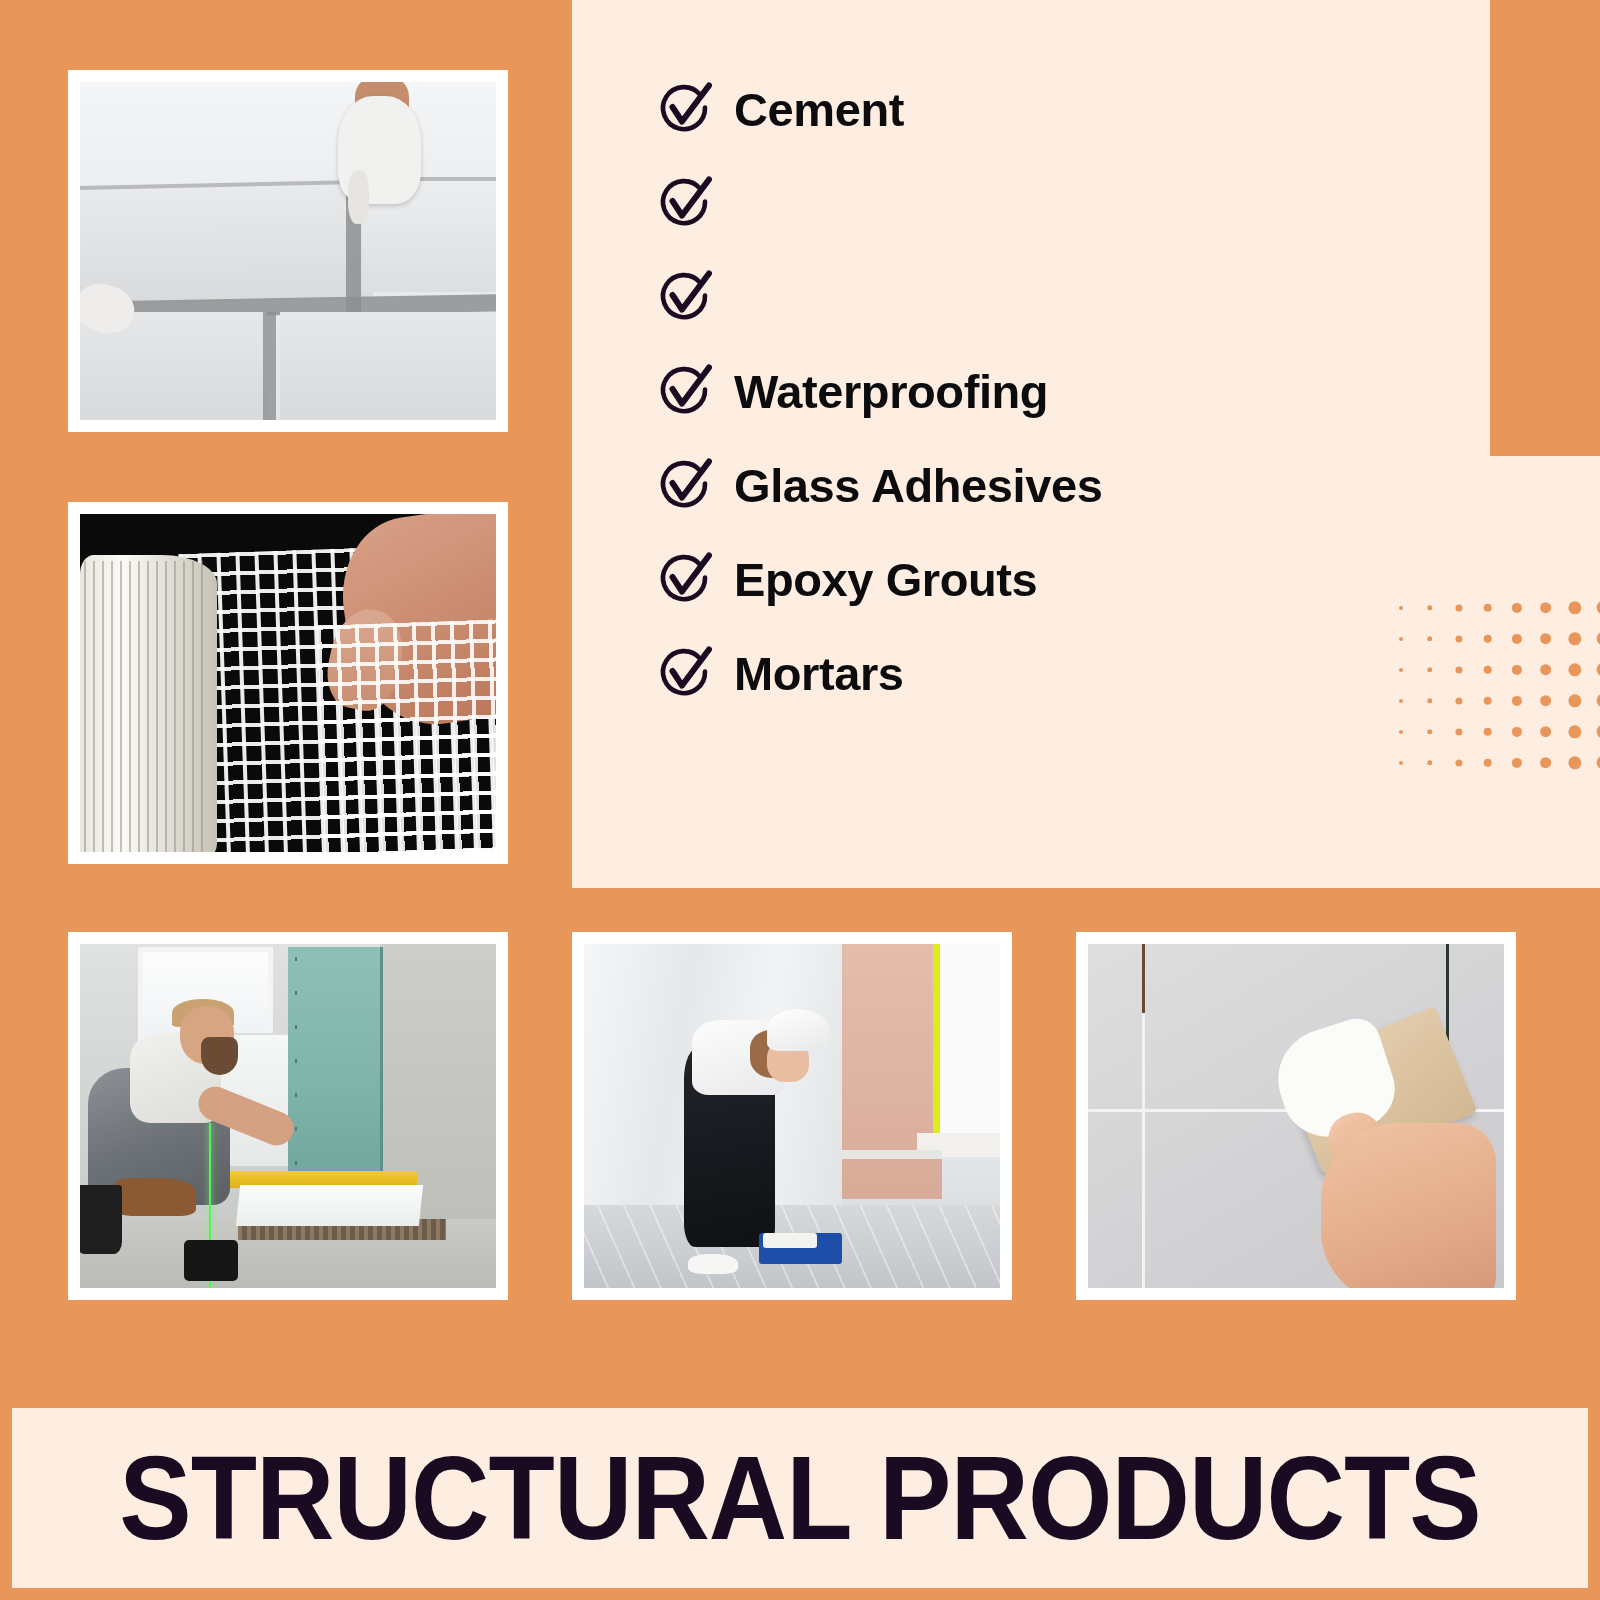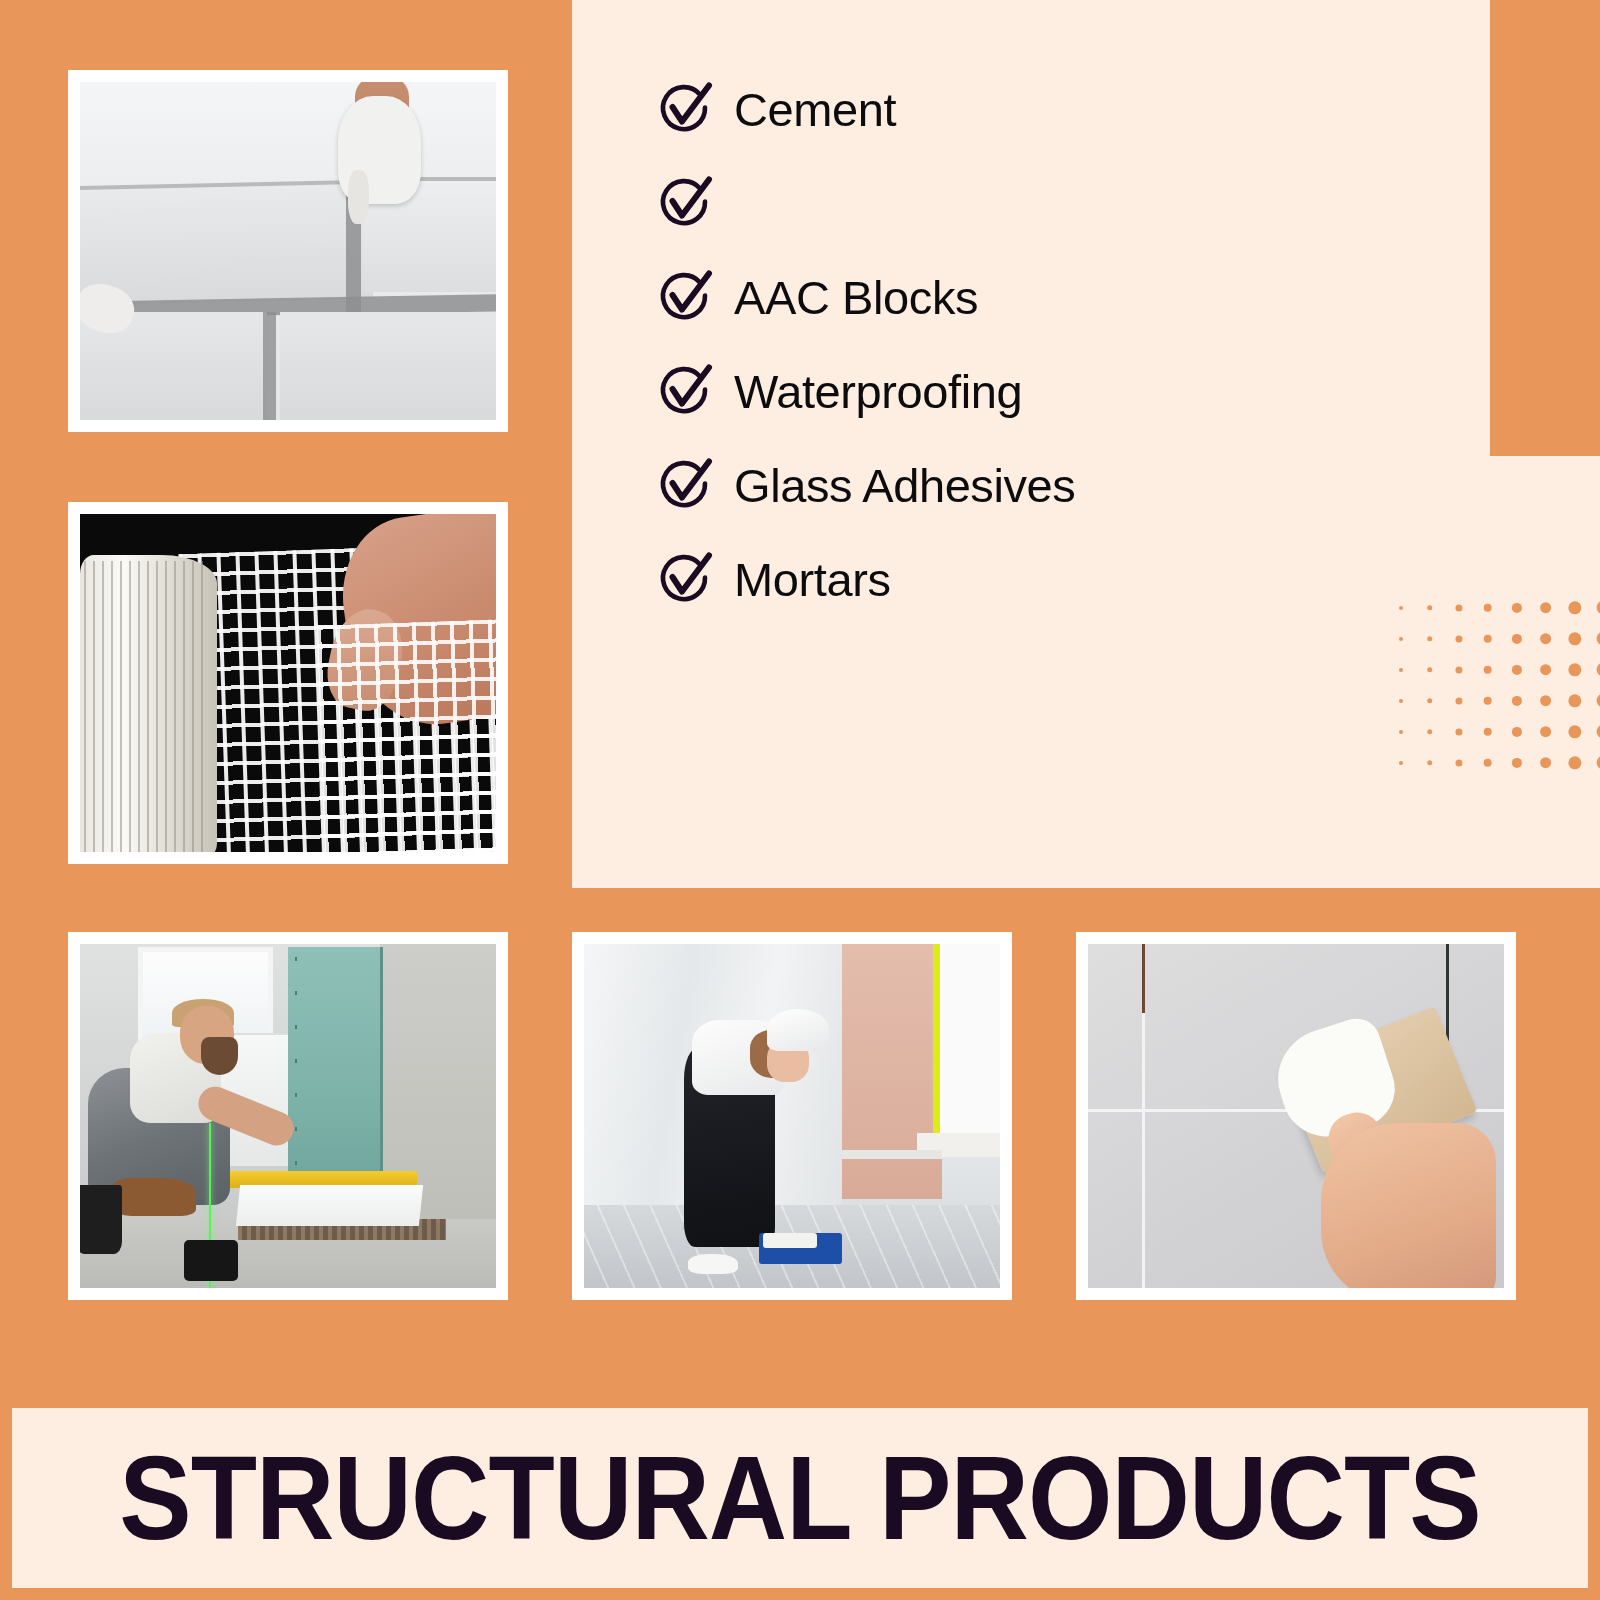--- a/index.html
+++ b/index.html
@@ -199,21 +199,21 @@
     position:absolute;left:656px;top:62px;width:800px;z-index:7;
   }
   .check-row{
     display:flex;align-items:center;height:94px;
   }
   .check-ico{
     width:56px;height:56px;flex:0 0 56px;margin-right:22px;position:relative;
   }
   .check-ico svg{display:block;width:56px;height:56px;overflow:visible;}
   .check-label{
-    font-size:47px;font-weight:normal;color:#0c0c0e;letter-spacing:-.4px;
+    font-size:47px;font-weight:bold;color:#0c0c0e;letter-spacing:-.4px;
     white-space:nowrap;line-height:1;
   }
 
   
   .banner{
     position:absolute;left:12px;top:1408px;width:1576px;height:180px;
     background:#fdeee1;z-index:8;display:flex;align-items:center;justify-content:center;
   }
   .banner-title{
     font-size:118px;font-weight:bold;color:#1a0a22;
@@ -481,39 +481,47 @@
     </svg>
         </span>
       </div>
       <div class="check-row">
         <span class="check-ico">
           <svg viewBox="0 0 56 56" aria-hidden="true">
       <path d="M44 13.5 A21 21 0 1 0 49 26.5" fill="none" stroke="#1a0a22" stroke-width="4.6" stroke-linecap="round"></path>
       <path d="M16.5 26 L26 40.5 L53 4.5" fill="none" stroke="#1a0a22" stroke-width="6" stroke-linecap="round" stroke-linejoin="round"></path>
     </svg>
         </span>
-        <span class="check-label">AAC Blocks</span>
       </div>
       <div class="check-row">
         <span class="check-ico">
           <svg viewBox="0 0 56 56" aria-hidden="true">
       <path d="M44 13.5 A21 21 0 1 0 49 26.5" fill="none" stroke="#1a0a22" stroke-width="4.6" stroke-linecap="round"></path>
       <path d="M16.5 26 L26 40.5 L53 4.5" fill="none" stroke="#1a0a22" stroke-width="6" stroke-linecap="round" stroke-linejoin="round"></path>
     </svg>
         </span>
         <span class="check-label">Waterproofing</span>
       </div>
       <div class="check-row">
         <span class="check-ico">
           <svg viewBox="0 0 56 56" aria-hidden="true">
       <path d="M44 13.5 A21 21 0 1 0 49 26.5" fill="none" stroke="#1a0a22" stroke-width="4.6" stroke-linecap="round"></path>
       <path d="M16.5 26 L26 40.5 L53 4.5" fill="none" stroke="#1a0a22" stroke-width="6" stroke-linecap="round" stroke-linejoin="round"></path>
     </svg>
         </span>
         <span class="check-label">Glass Adhesives</span>
+      </div>
+      <div class="check-row">
+        <span class="check-ico">
+          <svg viewBox="0 0 56 56" aria-hidden="true">
+      <path d="M44 13.5 A21 21 0 1 0 49 26.5" fill="none" stroke="#1a0a22" stroke-width="4.6" stroke-linecap="round"></path>
+      <path d="M16.5 26 L26 40.5 L53 4.5" fill="none" stroke="#1a0a22" stroke-width="6" stroke-linecap="round" stroke-linejoin="round"></path>
+    </svg>
+        </span>
+        <span class="check-label">Epoxy Grouts</span>
       </div>
       <div class="check-row">
         <span class="check-ico">
           <svg viewBox="0 0 56 56" aria-hidden="true">
       <path d="M44 13.5 A21 21 0 1 0 49 26.5" fill="none" stroke="#1a0a22" stroke-width="4.6" stroke-linecap="round"></path>
       <path d="M16.5 26 L26 40.5 L53 4.5" fill="none" stroke="#1a0a22" stroke-width="6" stroke-linecap="round" stroke-linejoin="round"></path>
     </svg>
         </span>
         <span class="check-label">Mortars</span>
       </div>

